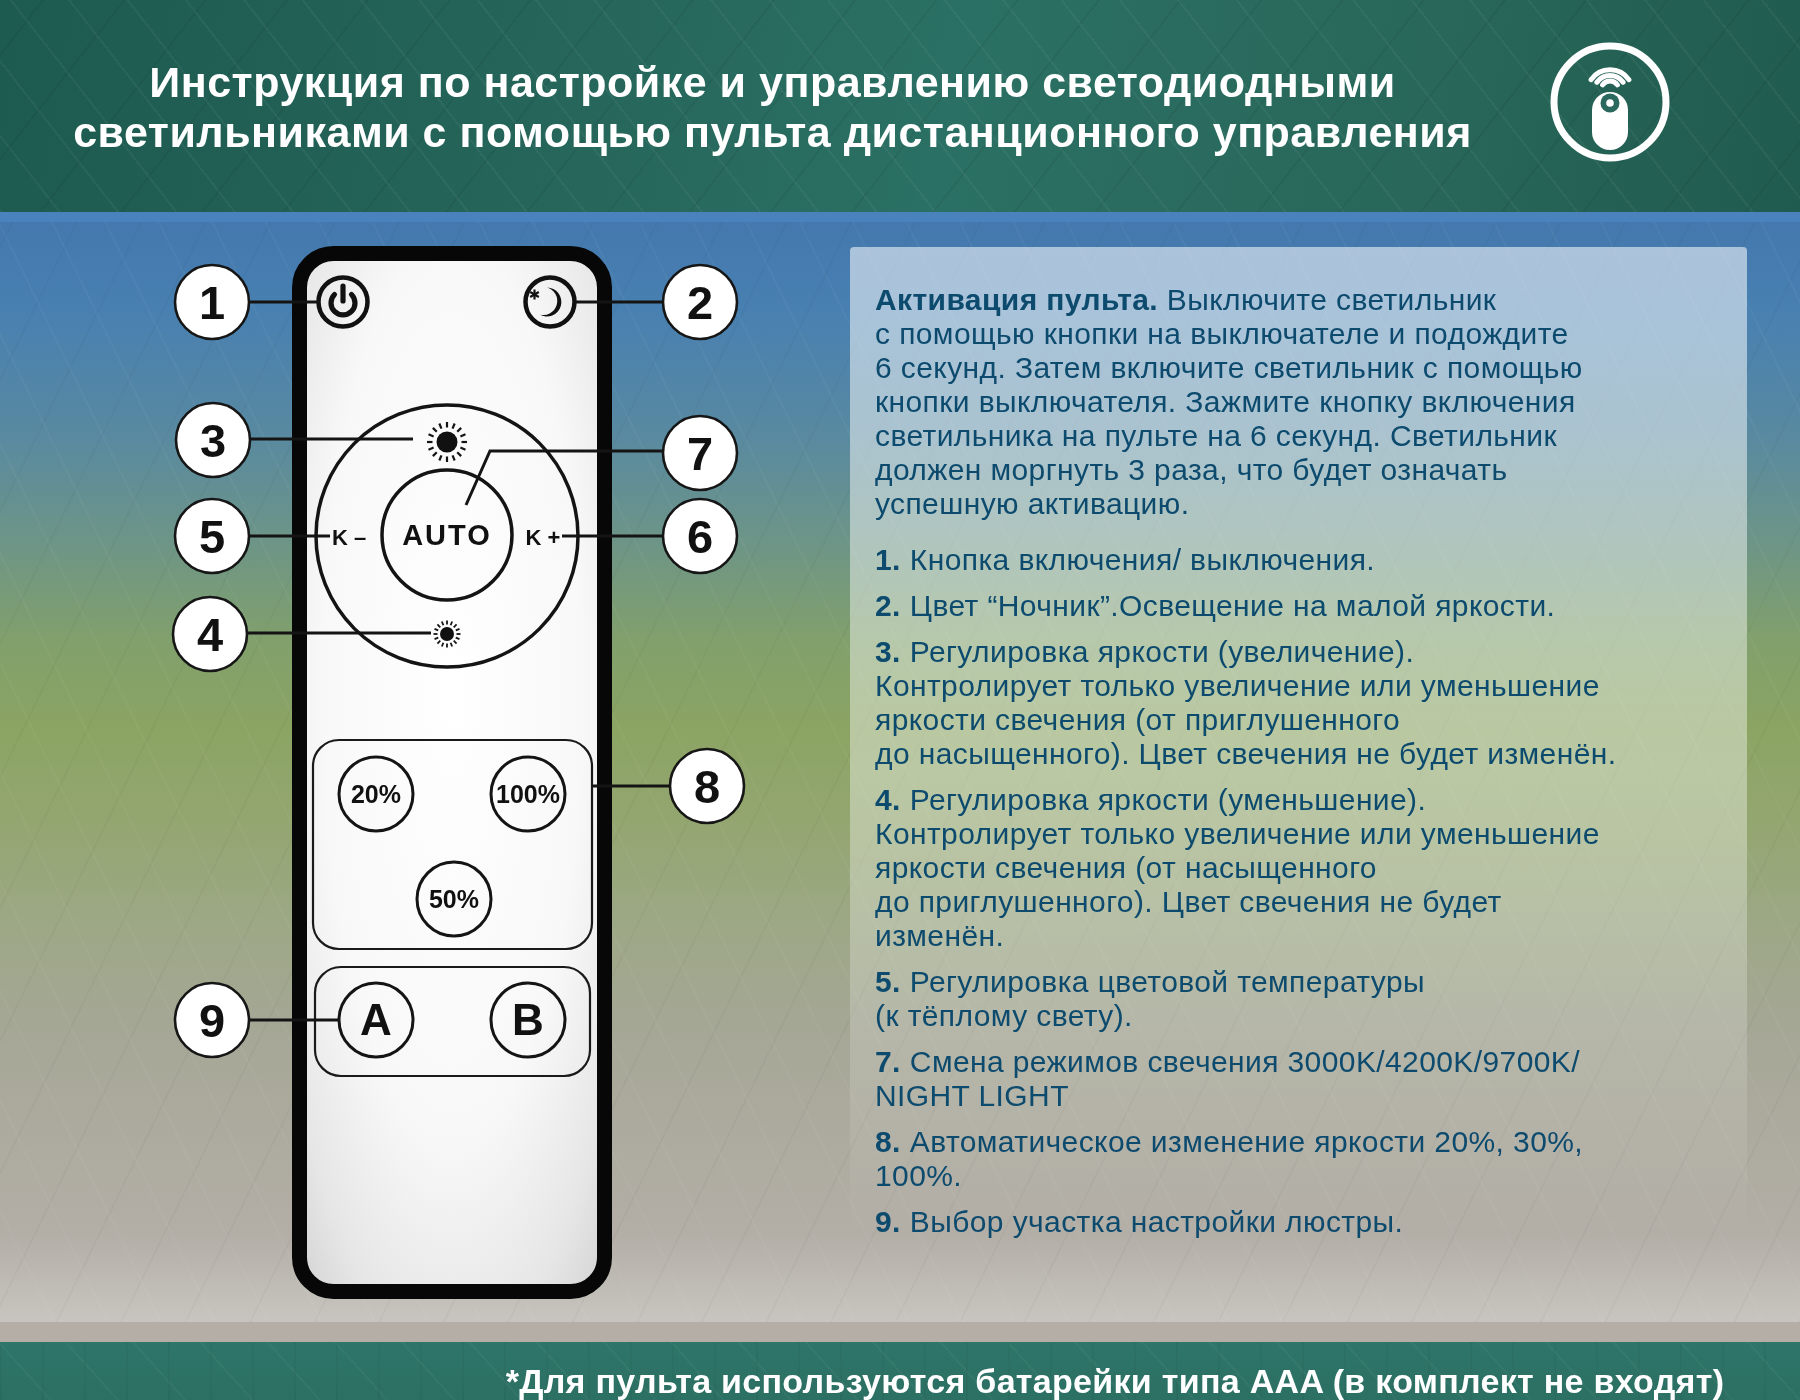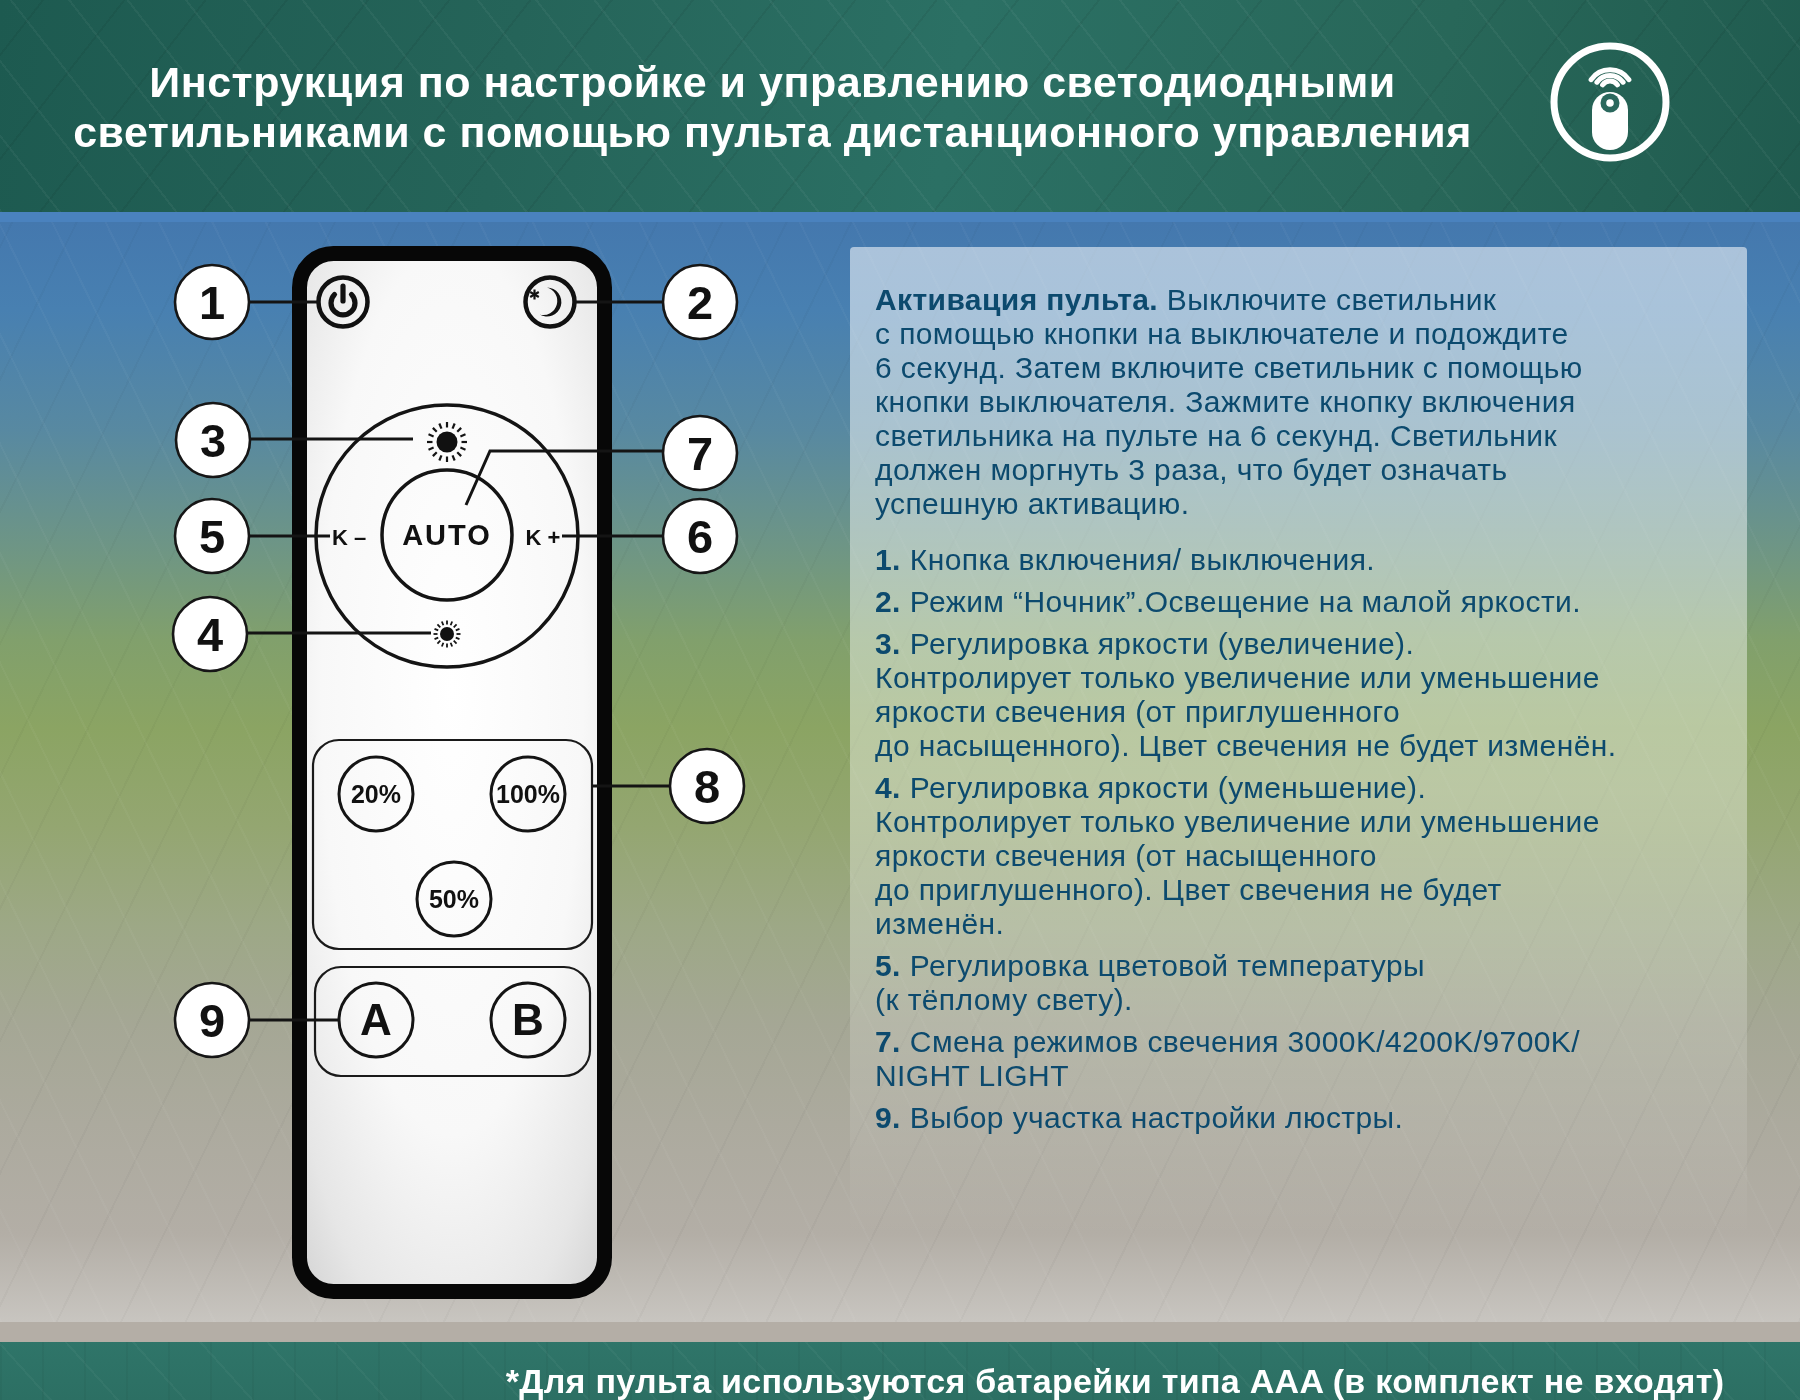--- a/index.html
+++ b/index.html
@@ -33,21 +33,21 @@
   .hdr-icon{position:absolute;left:1548px;top:40px;width:124px;height:124px;}
 
   .panel{position:absolute;left:850px;top:247px;width:897px;height:990px;border-radius:4px;
     background:linear-gradient(180deg, rgba(255,255,255,0.55) 0%, rgba(255,255,255,0.38) 55%, rgba(255,255,255,0.0) 100%);}
 
   .content{position:absolute;left:875px;top:283px;width:810px;color:#0c4a6e;
     font-size:30px;line-height:34px;letter-spacing:0.4px;}
   .content .intro{margin:0 0 22px 0;white-space:pre-line;}
   .content .b{font-weight:700;}
   .content ol{list-style:none;margin:0;padding:0;}
-  .content li{white-space:pre-line;margin:0 0 8px 0;}
+  .content li{white-space:pre-line;margin:12px 0 8px 0;}
   .content .num{font-weight:700;margin-right:9px;}
 
   .overlay{position:absolute;left:0;top:0;width:1800px;height:1400px;}
   .overlay text{font-family:"Liberation Sans",sans-serif;}
 </style>
 </head>
 <body>
 
 <div class="stage">
 
@@ -206,34 +206,36 @@
   <div class="content">
     <p class="intro"><span class="b">Активация пульта.</span><span> Выключите светильник
 с помощью кнопки на выключателе и подождите
 6 секунд. Затем включите светильник с помощью
 кнопки выключателя. Зажмите кнопку включения
 светильника на пульте на 6 секунд. Светильник
 должен моргнуть 3 раза, что будет означать
 успешную активацию.</span></p>
     <ol>
       <li><span class="num">1.</span><span>Кнопка включения/ выключения.</span></li>
-      <li><span class="num">2.</span><span>Режим “Ночник”.Освещение на малой яркости.</span></li>
+      <li><span class="num">2.</span><span>Цвет “Ночник”.Освещение на малой яркости.</span></li>
       <li><span class="num">3.</span><span>Регулировка яркости (увеличение).
 Контролирует только увеличение или уменьшение
 яркости свечения (от приглушенного
 до насыщенного). Цвет свечения не будет изменён.</span></li>
       <li><span class="num">4.</span><span>Регулировка яркости (уменьшение).
 Контролирует только увеличение или уменьшение
 яркости свечения (от насыщенного
 до приглушенного). Цвет свечения не будет
 изменён.</span></li>
       <li><span class="num">5.</span><span>Регулировка цветовой температуры
 (к тёплому свету).</span></li>
       <li><span class="num">7.</span><span>Смена режимов свечения 3000K/4200K/9700K/
 NIGHT LIGHT</span></li>
+      <li><span class="num">8.</span><span>Автоматическое изменение яркости 20%, 30%,
+100%.</span></li>
       <li><span class="num">9.</span><span>Выбор участка настройки люстры.</span></li>
     </ol>
   </div>
 
   <div class="footer">
     <div class="note">*Для пульта используются батарейки типа AAA (в комплект не входят)</div>
   </div>
 
 </div>
 

